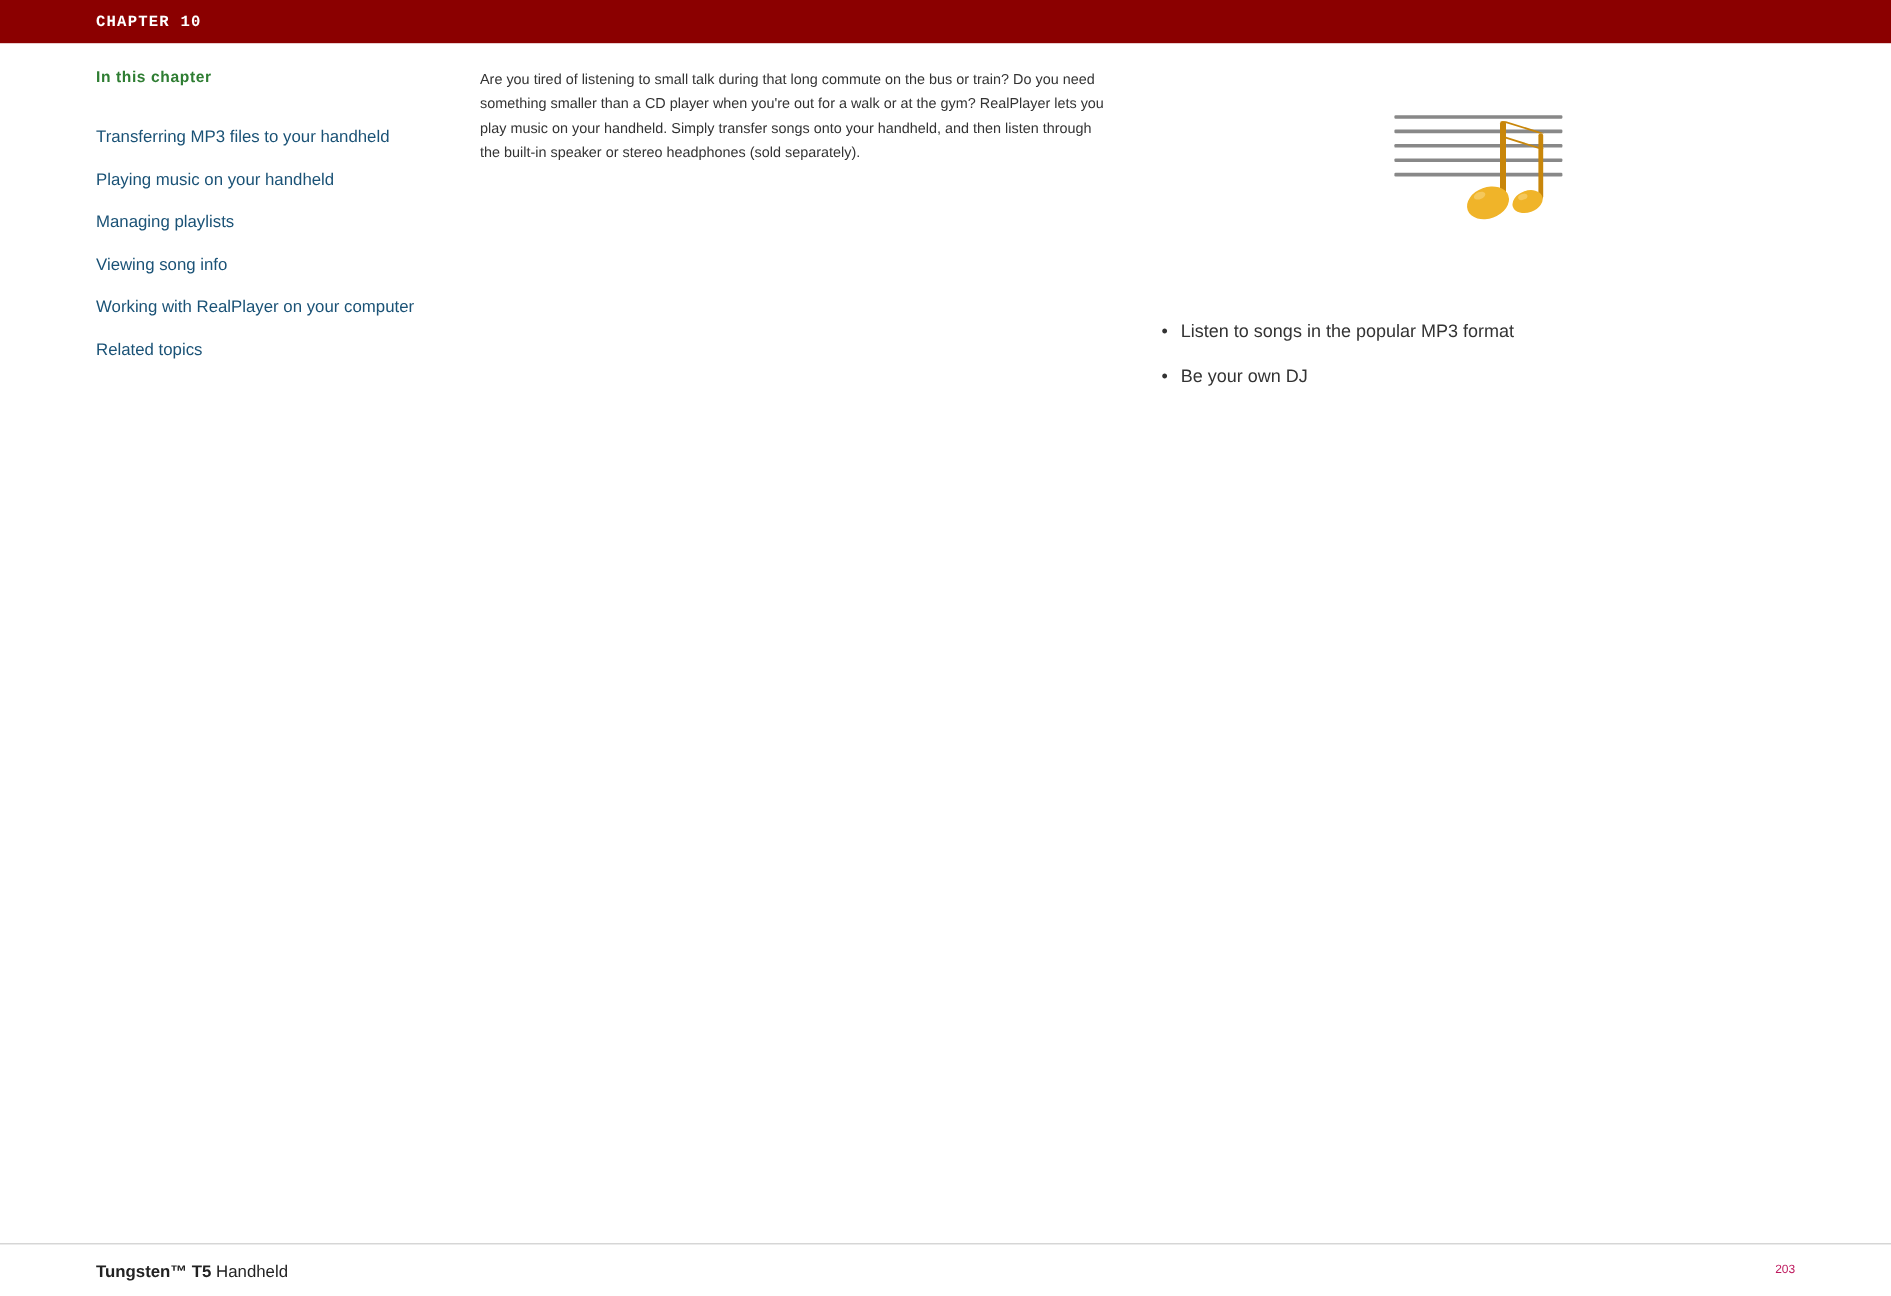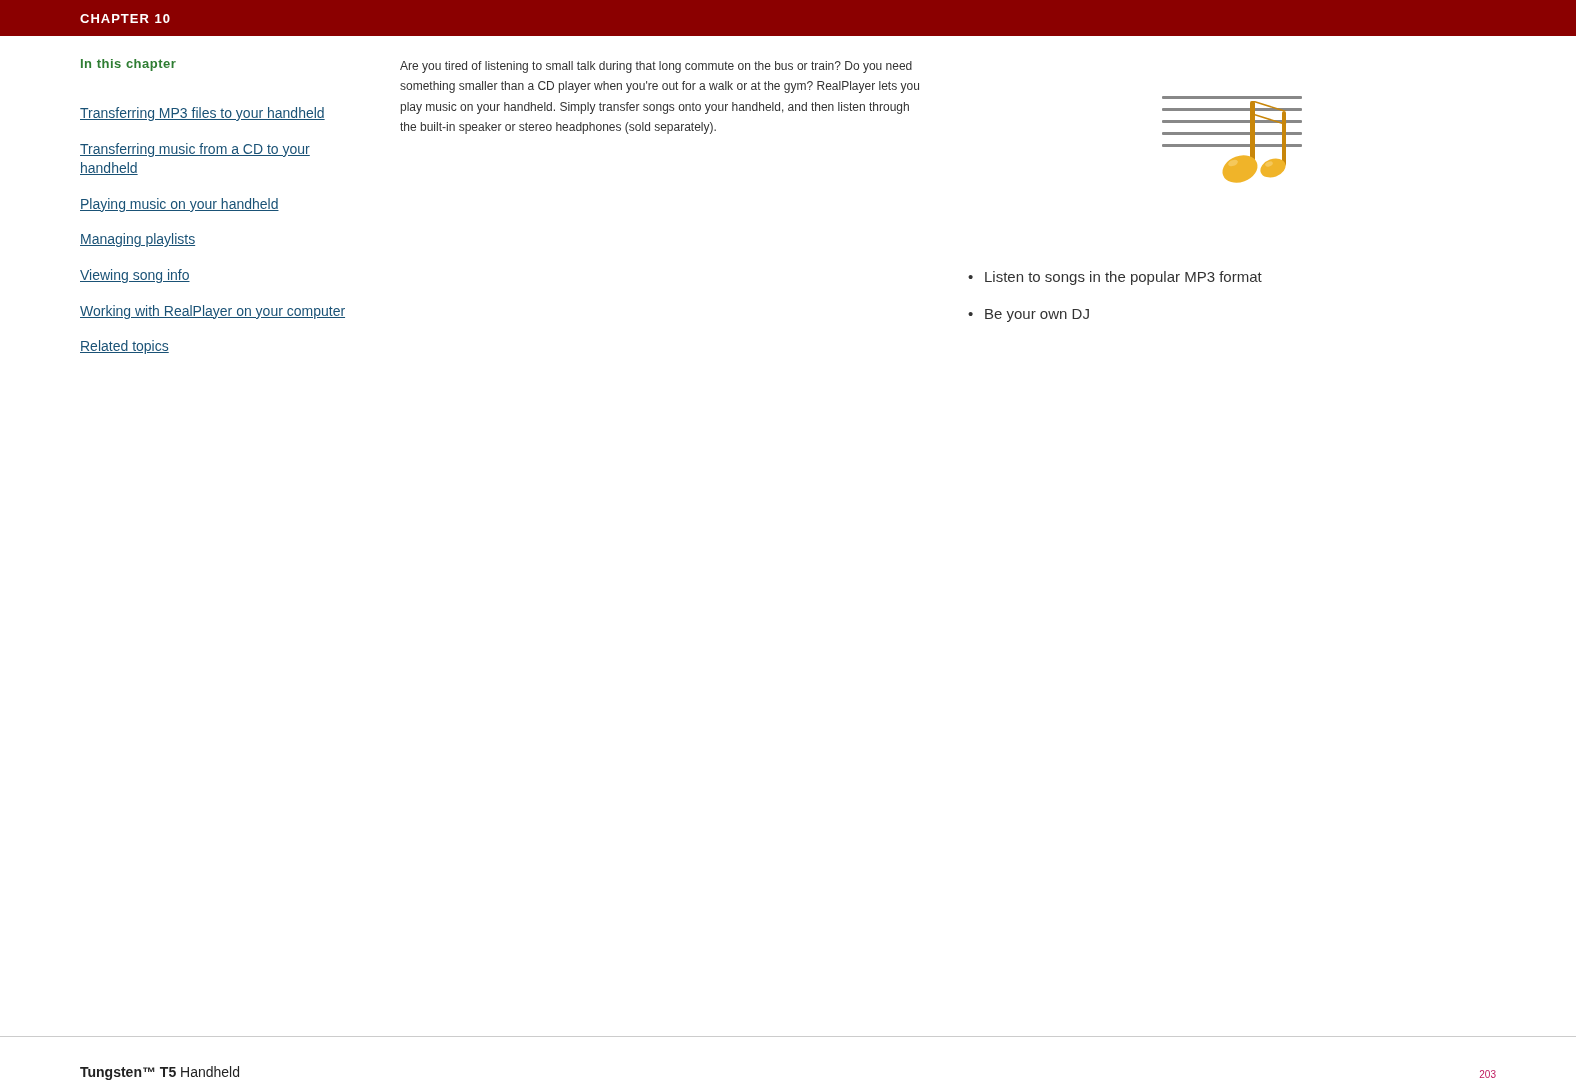--- a/index.html
+++ b/index.html
@@ -17,20 +17,21 @@
       overflow: hidden;
     }
 
     
     .header-bar {
       background: #8b0000;
       height: 36px;
       display: flex;
       align-items: center;
       padding-left: 80px;
+      font-family: Liberation Mono, monospace;
     }
 
     .chapter-label {
       color: #ffffff;
       font-size: 13px;
       font-weight: bold;
       letter-spacing: 1px;
     }
 
     
@@ -66,21 +67,20 @@
       font-size: 13px;
       font-weight: bold;
       margin-bottom: 33px;
       letter-spacing: 0.5px;
     }
 
     .sidebar-link {
       display: block;
       color: #1a5276;
       font-size: 14px;
-      text-decoration: underline;
       margin-bottom: 16px;
       line-height: 1.4;
       cursor: pointer;
     }
 
     
     .description-text {
       font-size: 12px;
       color: #333333;
       line-height: 1.7;
@@ -141,21 +141,21 @@
 
     
     .footer {
       position: absolute;
       bottom: 0;
       left: 0;
       right: 0;
       height: 44px;
       border-top: 1px solid #cccccc;
       display: flex;
-      align-items: flex-end;
+      align-items: center;
       justify-content: space-between;
       padding: 0 80px;
     }
 
     .footer-brand {
       font-size: 14px;
       color: #222222;
     }
 
     .footer-brand strong {
@@ -176,21 +176,20 @@
 
 <div class="main-content">
 
   <div class="content-grid">
 
     <div class="sidebar">
       <div class="in-this-chapter-label">In this chapter</div>
 
       <a class="sidebar-link">Transferring MP3 files to your handheld</a>
 
-      <a class="sidebar-link">Transferring music from a CD to your handheld</a>
 
       <a class="sidebar-link">Playing music on your handheld</a>
 
       <a class="sidebar-link">Managing playlists</a>
 
       <a class="sidebar-link">Viewing song info</a>
 
       <a class="sidebar-link">Working with RealPlayer on your computer</a>
 
       <a class="sidebar-link">Related topics</a>

